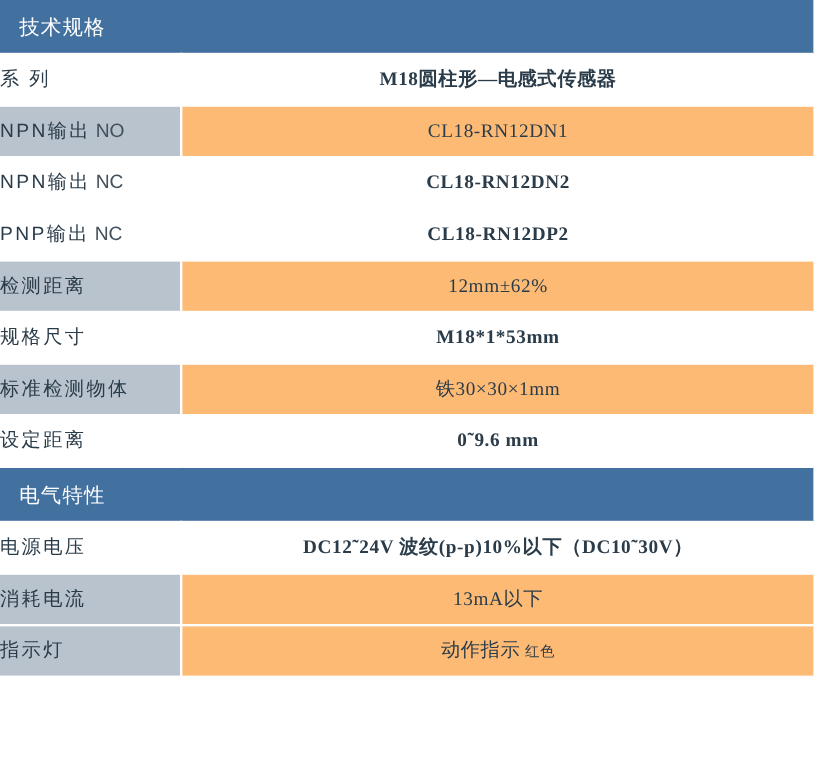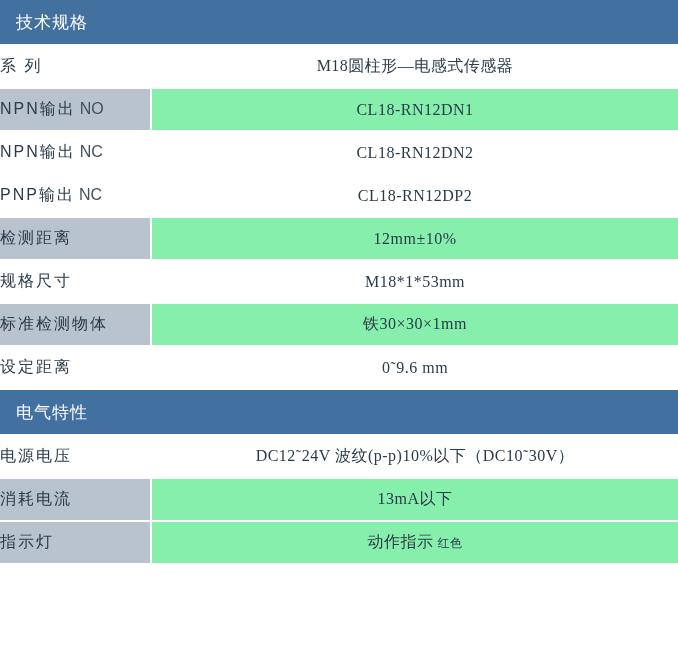--- a/index.html
+++ b/index.html
@@ -58,23 +58,23 @@
     font-family: "Liberation Serif", "DejaVu Serif", serif;
     color: #2a3b49;
     letter-spacing: 0.5px;
   }
   .value-cell .sub {
     font-size: 12px;
     margin-left: 4px;
   }
   
   .band-dark .label-cell { background: #b9c3ce; }
-  .band-dark .value-cell { background: #86efac; font-family: Liberation Serif, serif; }
+  .band-dark .value-cell { background: #fdba74; font-family: Liberation Serif, serif; }
   .band-light .label-cell { background: #ffffff; }
-  .band-light .value-cell { background: #ffffff; }
+  .band-light .value-cell { background: #ffffff; font-weight: bold; }
   .row-sep td { border-bottom: 2px solid #ffffff; }
 </style>
 </head>
 <body>
 
 <table class="spec-table">
   <colgroup>
     <col style="width:151px">
     <col style="width:527px">
   </colgroup>
@@ -93,21 +93,21 @@
       <tr class="row-sep band-light">
         <td class="label-cell"><span>NPN输出</span><span class="sub">NC</span></td>
         <td class="value-cell"><span>CL18-RN12DN2</span></td>
       </tr>
       <tr class="row-sep band-light">
         <td class="label-cell"><span>PNP输出</span><span class="sub">NC</span></td>
         <td class="value-cell"><span>CL18-RN12DP2</span></td>
       </tr>
       <tr class="row-sep band-dark">
         <td class="label-cell"><span>检测距离</span></td>
-        <td class="value-cell"><span>12mm±10%</span></td>
+        <td class="value-cell"><span>12mm±62%</span></td>
       </tr>
       <tr class="row-sep band-light">
         <td class="label-cell"><span>规格尺寸</span></td>
         <td class="value-cell"><span>M18*1*53mm</span></td>
       </tr>
       <tr class="row-sep band-dark">
         <td class="label-cell"><span>标准检测物体</span></td>
         <td class="value-cell"><span>铁30×30×1mm</span></td>
       </tr>
       <tr class="row-sep band-light">

